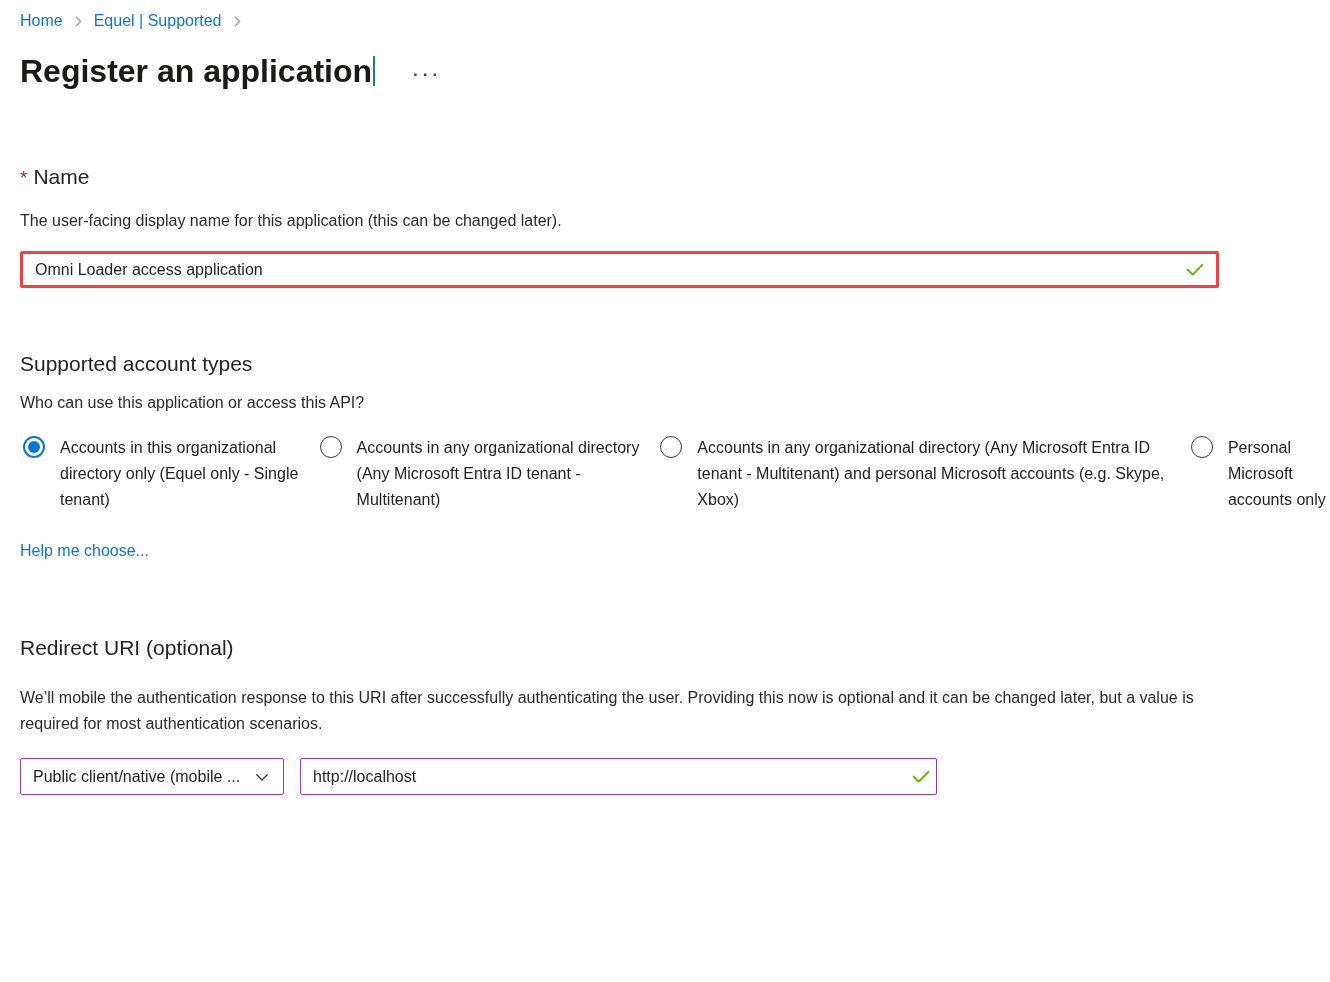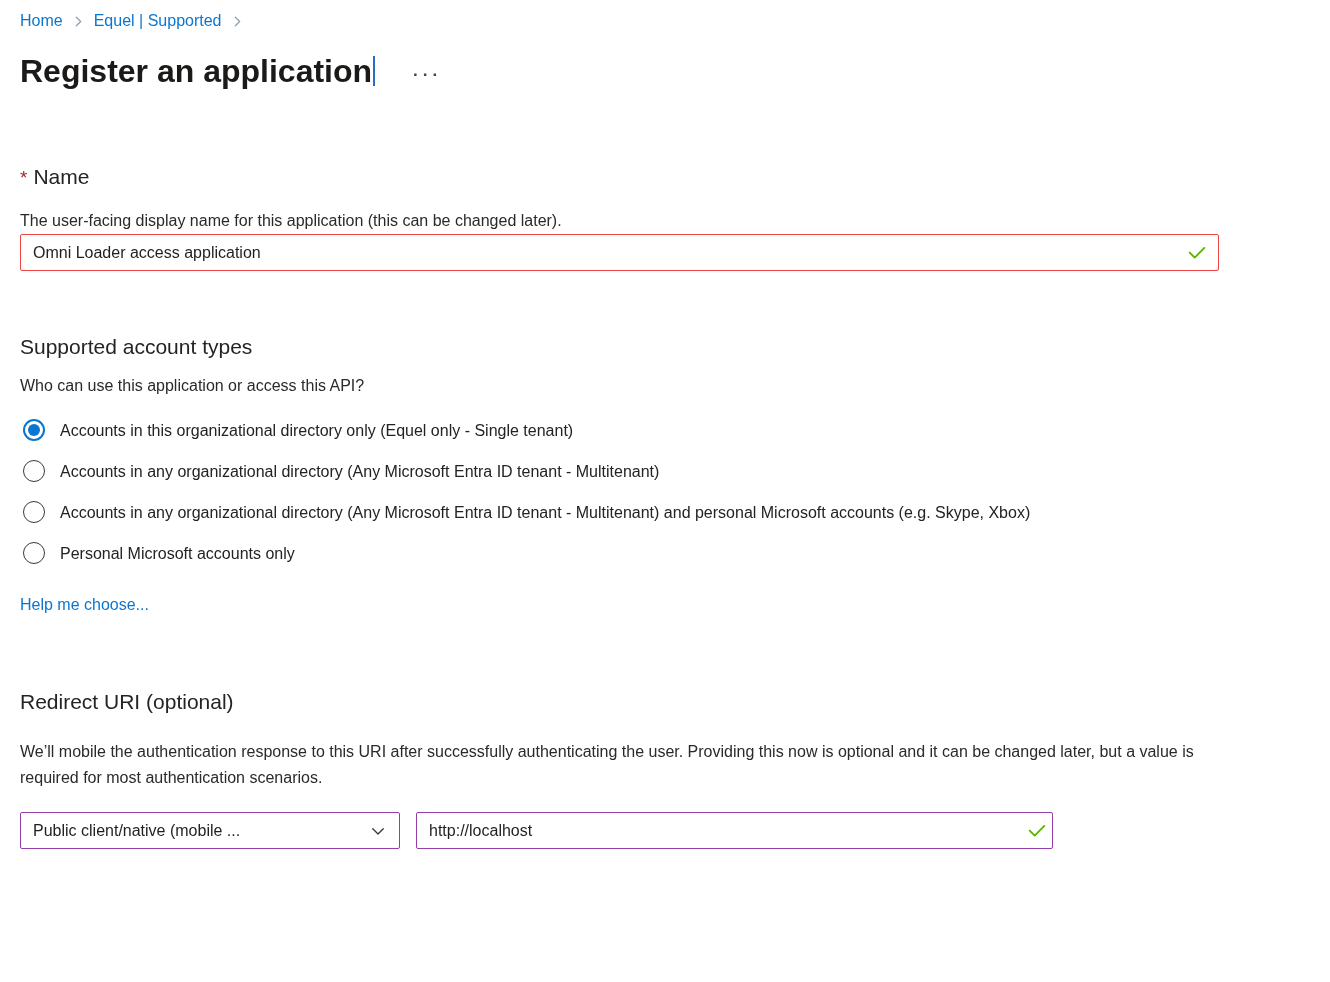--- a/index.html
+++ b/index.html
@@ -28,39 +28,39 @@
   
   .field-label { margin-top: 72px; font-size: 21px; color: #252423; }
   .required-star { color: #a4262c; margin-right: 6px; font-size: 19px; }
   .field-desc { margin-top: 23px; font-size: 16px; color: #2b2a29; }
 
   .section-heading { margin-top: 64px; font-size: 21px; font-weight: 400; color: #252423; }
   .question { margin-top: 18px; font-size: 16px; color: #2b2a29; }
 
   
   .input-wrap {
-    margin-top: 4px;
+    margin-top: 21px;
     width: 1199px;
     height: 37px;
-    border: 1px solid #ef4444;
+    border: 3px solid #ef4444;
     border-radius: 2px;
     display: flex;
     align-items: center;
     padding: 0 10px 0 12px;
     background: #fff;
   }
   .input-wrap input {
     border: none; outline: none; flex: 1; font-size: 16px;
     font-family: "Liberation Sans", sans-serif; color: #201f1e; background: transparent;
     padding: 0;
   }
   .check-icon { flex: 0 0 auto; display: flex; align-items: center; }
 
   
-  .radio-group { margin-top: 23px; display: flex; flex-direction: column; gap: 15px; margin-left: 3px; }
+  .radio-group { margin-top: 23px; display: flex; flex-direction: row; gap: 15px; margin-left: 3px; }
   .radio-row { display: flex; align-items: flex-start; gap: 15px; cursor: pointer; }
   .radio-outer {
     flex: 0 0 auto;
     width: 22px; height: 22px; border-radius: 50%;
     border: 1px solid #3b3a39; background: #fff;
     display: flex; align-items: center; justify-content: center;
     margin-top: 1px;
   }
   .radio-outer.selected { border: 2px solid #0b76d0; }
   .radio-dot { width: 12px; height: 12px; border-radius: 50%; background: #0b76d0; }
@@ -68,21 +68,21 @@
   .radio-label.wrap { max-width: 1130px; }
 
   .help-link { margin-top: 29px; font-size: 16px; color: #0b76d0; cursor: pointer; text-decoration: none; display: inline-block; }
 
   .redirect-heading { margin-top: 76px; }
   .redirect-desc { margin-top: 25px; font-size: 16px; color: #2b2a29; line-height: 26px; max-width: 1182px; }
 
   
   .redirect-row { margin-top: 21px; display: flex; align-items: center; gap: 16px; }
   .platform-select {
-    width: 380px; height: 37px;
+    width: 264px; height: 37px;
     border: 1px solid #953cab; border-radius: 2px;
     display: flex; align-items: center; justify-content: space-between;
     padding: 0 12px; cursor: pointer; background: #fff;
   }
   .platform-select .select-text { font-size: 16px; color: #201f1e; white-space: nowrap; overflow: hidden; }
   .uri-wrap {
     width: 637px; height: 37px;
     border: 1px solid #953cab; border-radius: 2px;
     display: flex; align-items: center; padding: 0 4px 0 12px; background: #fff;
   }

